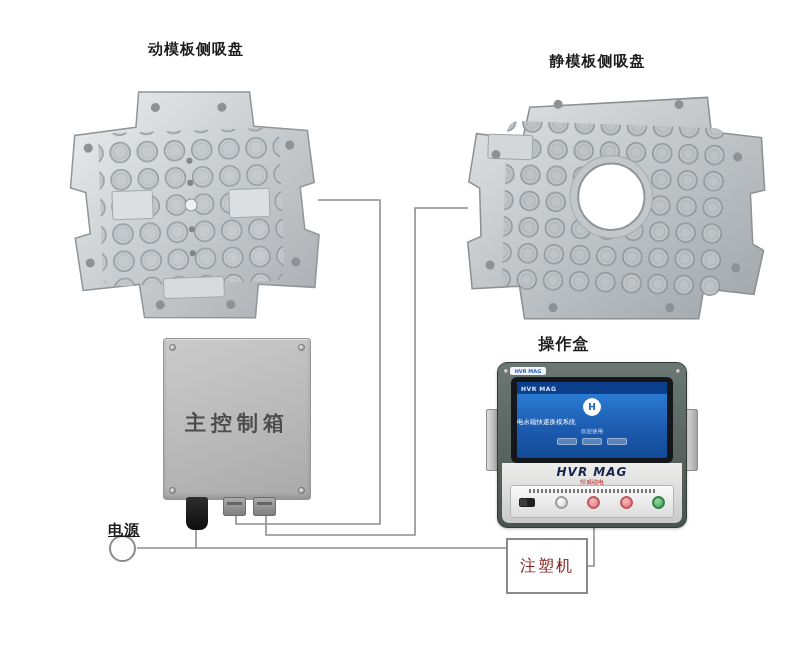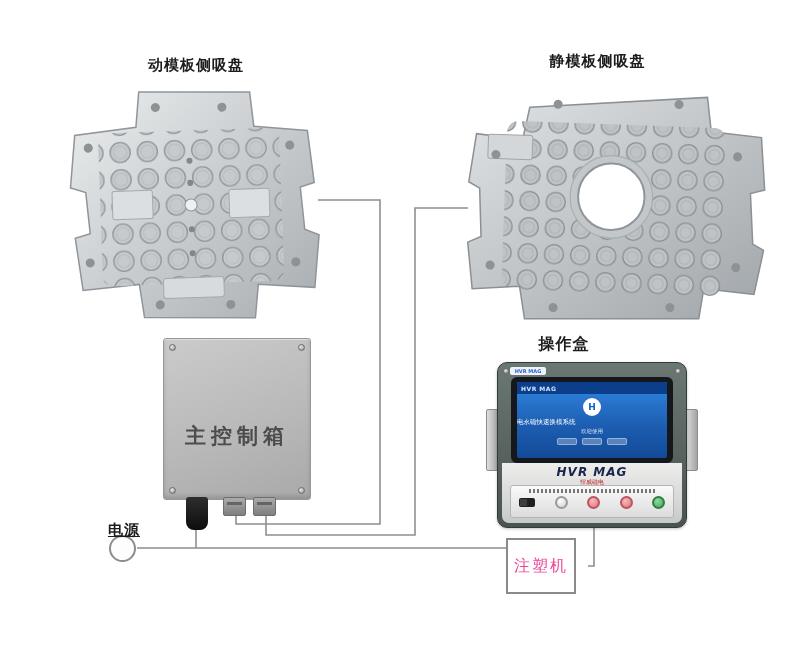--- a/index.html
+++ b/index.html
@@ -6,56 +6,56 @@
   html,body { background:#ffffff; }
   body { font-family:"DejaVu Sans","Liberation Sans",sans-serif; }
   .stage { position:relative; width:790px; height:655px; background:#fff; overflow:hidden; margin:0 auto; }
 
   
   .wires { position:absolute; left:0; top:0; width:790px; height:655px; z-index:1; }
   .wires path { fill:none; stroke:#8f8f8f; stroke-width:1.6px; }
 
   
   .lbl { position:absolute; z-index:4; color:#1c1c1c; font-size:15px; font-weight:600; text-align:center; letter-spacing:1px; }
-  #lbl-moving { left:106px; top:56px; width:180px; }
+  #lbl-moving { left:106px; top:40px; width:180px; }
   #lbl-static { left:505px; top:52px; width:185px; }
   #lbl-op     { left:514px; top:334px; width:100px; font-size:16px; font-weight:700; }
   #lbl-power  { left:100px; top:521px; width:48px;text-decoration:underline; }
 
   
   .platen { position:absolute; z-index:2; }
   .platen-left  { left:54px;  top:82px; width:274px; height:244px; transform:rotate(-2deg); }
   .platen-right { left:464px; top:86px; width:302px; height:242px; transform:rotate(2deg); }
 
   
   .control-box { position:absolute; left:163px; top:338px; width:148px; height:162px; z-index:2;
     background:linear-gradient(160deg,#cbcbcb 0%,#b9b9b9 55%,#a9a9a9 100%);
     border:1px solid #979797; border-radius:3px;
     box-shadow:inset 0 1px 0 #dedede, inset 0 -3px 4px rgba(0,0,0,.14); }
   .control-box .title { position:absolute; left:0; right:0; top:70px; text-align:center;
-    font-size:21px; font-weight:700; color:#4c4c4c; letter-spacing:5px;margin-top:13px; }
+    font-size:21px; font-weight:700; color:#4c4c4c; letter-spacing:5px; }
   .screw { position:absolute; width:7px; height:7px; border-radius:50%;
     background:radial-gradient(circle at 35% 35%,#ececec,#848484); border:1px solid #6f6f6f; }
   .cb-s1{left:5px;top:5px;} .cb-s2{right:5px;top:5px;} .cb-s3{left:5px;bottom:5px;} .cb-s4{right:5px;bottom:5px;}
 
   .gland { position:absolute; left:186px; top:497px; width:22px; height:33px; z-index:2;
     background:linear-gradient(180deg,#2e2e2e,#0d0d0d); border-radius:3px 3px 8px 8px; }
   .conn { position:absolute; top:497px; width:23px; height:19px; z-index:2;
     background:linear-gradient(180deg,#ababab,#7f7f7f); border:1px solid #6d6d6d; border-radius:2px; }
   .conn::after { content:""; position:absolute; left:3px; right:3px; top:4px; height:3px; background:#656565; }
   #conn1 { left:223px; } #conn2 { left:253px; }
 
   
   .power-circle { position:absolute; left:109px; top:535px; width:27px; height:27px; border-radius:50%;
     background:#fdfdfd; border:2px solid #8c8c8c; z-index:2; }
 
   
-  .machine-box { position:absolute; left:506px; top:538px; width:70px; height:56px; z-index:2;
+  .machine-box { position:absolute; left:506px; top:538px; width:82px; height:56px; z-index:2;
     background:#fff; border:2px solid #8a8a8a; display:flex; align-items:center; justify-content:center;
-    font-size:16px; color:#ec4899; letter-spacing:2px; }
+    font-size:16px; color:#7f1d1d; letter-spacing:2px; }
 
   
   .op-ear { position:absolute; top:409px; width:13px; height:62px; z-index:2;
     background:linear-gradient(90deg,#dedede,#a3a3a3); border:1px solid #8d8d8d; border-radius:2px; }
   #ear-l { left:486px; } #ear-r { left:685px; }
   .op-box { position:absolute; left:497px; top:362px; width:190px; height:166px; z-index:3;
     background:linear-gradient(180deg,#6b7773,#49534f); border:1px solid #333b38; border-radius:10px;
     box-shadow:0 1px 3px rgba(0,0,0,.25); }
   .op-chip { position:absolute; left:12px; top:4px; width:36px; height:8px; background:#eef3fb;
     border-radius:2px; font-size:5px; line-height:8px; text-align:center; color:#2a5fc4; font-weight:700; }

